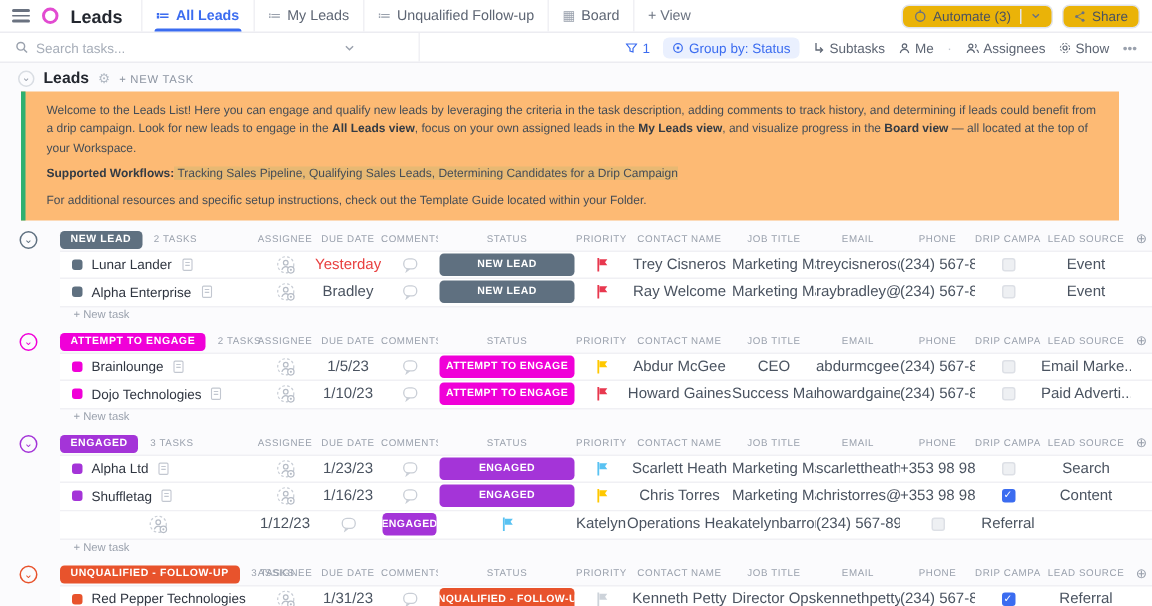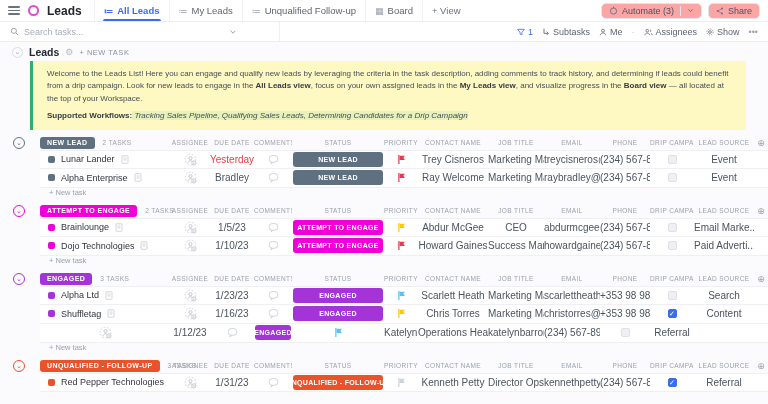--- a/index.html
+++ b/index.html
@@ -17,21 +17,21 @@
   .tab { display:flex; align-items:center; gap:4px; font-size:9.5px; color:#5d6573;
     padding:0 9px; height:100%; border-left:1px solid #f0f0f4; cursor:pointer; position:relative; }
   .tab .vicon { font-size:9px; color:#9aa1ad; }
   .tab.active { color:#3b6cf0; font-weight:bold; }
   .tab.active .vicon { color:#3b6cf0; }
   .tab.active::after { content:""; position:absolute; left:8px; right:8px; bottom:0;
     height:2px; background:#3b6cf0; border-radius:2px 2px 0 0; }
   .tab.addview { border-left:1px solid #f0f0f4; color:#6a7280; }
   .topbar-right { margin-left:auto; display:flex; gap:6px; align-items:center; }
   .btn { display:flex; align-items:center; gap:4px; border:1px solid #e2e5ec; border-radius:5px;
-    padding:2px 7px; font-size:9px; color:#4a5260; background:#fca5a5; cursor:pointer; }
+    padding:2px 7px; font-size:9px; color:#4a5260; background:#eab308; cursor:pointer; }
   .btn .sep { width:1px; height:10px; background:#e2e5ec; margin:0 2px; }
 
   
   .toolbar { height:20px; background:#fff; border-bottom:1px solid #ececf1;
     display:flex; align-items:center; padding:0 10px; }
   .search { display:flex; align-items:center; gap:5px; width:270px; border-right:1px solid #f0f0f4; height:100%; }
   .search input { border:none; outline:none; font-size:9px; color:#3a414c; width:200px; background:transparent; }
   .search input::placeholder { color:#a7aeb9; }
   .toolbar-right { margin-left:auto; display:flex; align-items:center; gap:9px; font-size:9px; color:#5d6573; }
   .titem { display:flex; align-items:center; gap:3px; cursor:pointer; }
@@ -41,25 +41,25 @@
 
   
   .content { padding-top:3px; }
   .crumb { display:flex; align-items:center; gap:6px; height:14px; padding-left:12px; }
   .crumb-chev { width:11px; height:11px; border:1px solid #d9dde3; border-radius:50%; color:#9aa1ad;
     font-size:7px; display:flex; align-items:center; justify-content:center; cursor:pointer; }
   .crumb-title { font-size:10.5px; font-weight:bold; color:#23272f; }
   .crumb-gear { color:#b3bac4; font-size:9px; cursor:pointer; }
   .crumb-new { font-size:7.5px; letter-spacing:.5px; color:#8c94a1; cursor:pointer; }
 
-  .welcome { margin:2px 22px 0 30px; background:#fef9c3; border-left:3px solid #2fb070;
+  .welcome { margin:2px 22px 0 14px; background:#fdba74; border-left:3px solid #2fb070;
     padding:7px 14px; font-size:8px; line-height:1.55; color:#454d56; }
   .welcome p + p { margin-top:5px; }
   .welcome b { color:#343b44; }
-  .wf-italic { font-style:italic; background:rgba(47,176,112,.10); }
+  .wf-italic { background:rgba(47,176,112,.10); }
 
   
   .group { margin:6px 0 0 40px; position:relative; }
   .grid { display:grid;
     grid-template-columns:130px 40px 44px 38px 92px 34px 70px 56px 56px 50px 44px 60px 14px; }
   .ghead { height:14px; align-items:center; }
   .ghead .hlabel { font-size:6.5px; letter-spacing:.4px; color:#9aa1ad; text-align:center;
     white-space:nowrap; overflow:hidden; cursor:pointer; }
   .gfirst { display:flex; align-items:center; gap:8px; position:relative; }
   .gchev { position:absolute; left:-27px; width:12px; height:12px; border:1px solid currentColor;
@@ -160,20 +160,27 @@
       <polyline points="2,3.5 5,6.5 8,3.5" fill="none" stroke="#9aa1ad" stroke-width="1.2"></polyline>
     </svg>
   </div>
   <div class="toolbar-right">
     <span class="titem blue">
       <svg width="8" height="8" viewBox="0 0 12 12">
         <path d="M1 2h10L7.5 6.5V10l-3-1V6.5Z" fill="none" stroke="#3b6cf0" stroke-width="1.2"></path>
       </svg>
       <span>1</span>
     </span>
+    <span class="titem pill-blue">
+      <svg width="8" height="8" viewBox="0 0 12 12">
+        <circle cx="6" cy="6" r="4.3" fill="none" stroke="#3b6cf0" stroke-width="1.2"></circle>
+        <circle cx="6" cy="6" r="1.4" fill="#3b6cf0"></circle>
+      </svg>
+      <span>Group by: Status</span>
+    </span>
     <span class="titem">
       <svg width="8" height="8" viewBox="0 0 12 12">
         <path d="M3 1v7h6" fill="none" stroke="#5d6573" stroke-width="1.3"></path>
         <path d="M7 5.5 9.5 8 7 10.5" fill="none" stroke="#5d6573" stroke-width="1.3"></path>
       </svg>
       <span>Subtasks</span>
     </span>
     <span class="titem">
       <svg width="8" height="8" viewBox="0 0 12 12">
         <circle cx="6" cy="4" r="2.2" fill="none" stroke="#5d6573" stroke-width="1.2"></circle>
@@ -206,20 +213,21 @@
   <div class="crumb">
     <div class="crumb-chev">⌄</div>
     <span class="crumb-title">Leads</span>
     <span class="crumb-gear">⚙</span>
     <span class="crumb-new">+ NEW TASK</span>
   </div>
 
   <div class="welcome">
     <p><span>Welcome to the Leads List! Here you can engage and qualify new leads by leveraging the criteria in the task description, adding comments to track history, and determining if leads could benefit from a drip campaign. Look for new leads to engage in the </span><b>All Leads view</b><span>, focus on your own assigned leads in the </span><b>My Leads view</b><span>, and visualize progress in the </span><b>Board view</b><span> — all located at the top of your Workspace.</span></p>
     <p><b>Supported Workflows:</b><span class="wf-italic"> Tracking Sales Pipeline,  Qualifying Sales Leads, Determining Candidates for a Drip Campaign</span></p>
+    <p><span>For additional resources and specific setup instructions, check out the Template Guide located within your Folder.</span></p>
   </div>
 
   <div id="groups">
   <div class="group">
     <div class="grid ghead">
       <div class="gfirst">
         <div class="gchev" style="color: rgb(95, 112, 128);">⌄</div>
         <span class="gbadge" style="background: rgb(95, 112, 128);">NEW LEAD</span>
         <span class="gcount">2 TASKS</span>
       </div>

